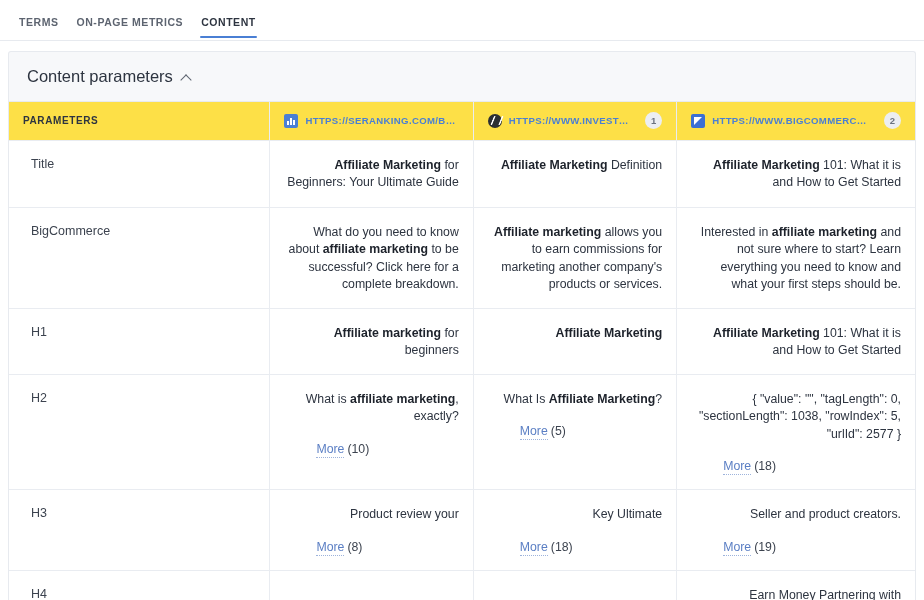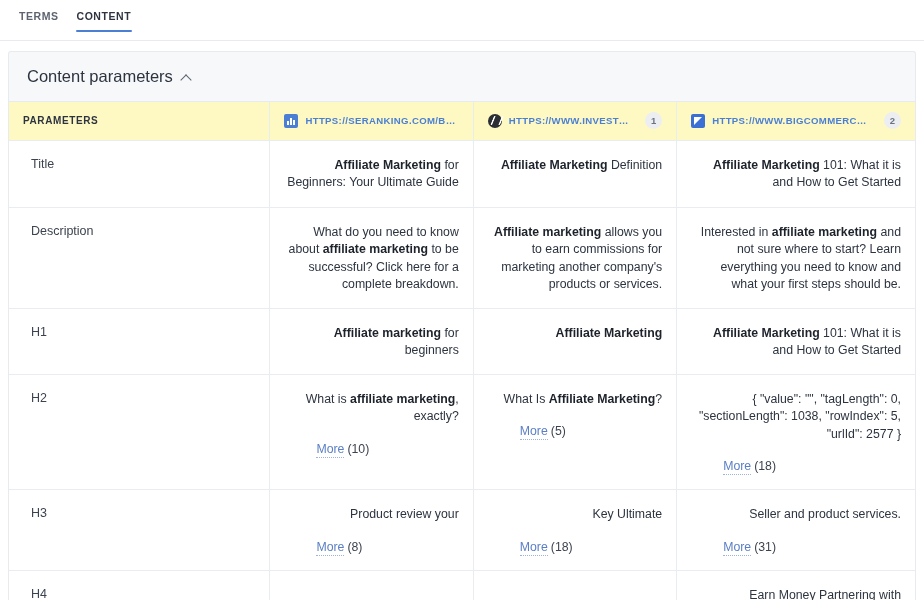--- a/index.html
+++ b/index.html
@@ -13,22 +13,22 @@
     color: #23272f;
     -webkit-font-smoothing: antialiased;
   }
 
   
   .tabbar {
     height: 41px;
     background: #ffffff;
     border-bottom: 1px solid #e7eaef;
     display: flex;
-    align-items: center;
-    padding: 0 10px;
+    align-items: flex-start;
+    padding: 16px 10px;
   }
   .tab {
     font-size: 10.5px;
     letter-spacing: 0.55px;
     font-weight: 600;
     color: #5d6470;
     padding: 0 9px 9px 9px;
     cursor: pointer;
     position: relative;
     white-space: nowrap;
@@ -100,21 +100,21 @@
     border-right: 1px solid #e9ecf1;
     border-bottom: 1px solid #e9ecf1;
     vertical-align: top;
     text-align: left;
   }
   .ctbl th:last-child, .ctbl td:last-child { border-right: none; }
 
   .ctbl thead th {
     height: 38px;
     padding: 0 14px;
-    background: #fef9c3;
+    background: #fde047;
     font-weight: 700;
     font-size: 10px;
     letter-spacing: 0.6px;
     color: #2d3440;
     vertical-align: middle;
     white-space: nowrap;
     overflow: hidden;
   }
   .hd-url {
     display: flex;
@@ -210,20 +210,21 @@
   tr.r-h1 td      { height: 63px; }
   tr.r-h2 td      { height: 88px; }
   tr.r-h3 td      { height: 63px; }
   tr.r-h4 td      { height: 74px; }
 </style>
 </head>
 <body>
 
 <div class="tabbar">
   <div class="tab">TERMS</div>
+  <div class="tab">ON-PAGE METRICS</div>
   <div class="tab active">CONTENT</div>
 </div>
 
 <div class="panel-wrap">
 
   <div class="section-head">
     <span class="section-title">Content parameters</span>
     <span class="chev"></span>
   </div>
 
@@ -276,21 +277,21 @@
               <div class="cell-text"><b>Affiliate Marketing</b> for Beginners: Your Ultimate Guide</div>
             </td>
             <td>
               <div class="cell-text"><b>Affiliate Marketing</b> Definition</div>
             </td>
             <td>
               <div class="cell-text"><b>Affiliate Marketing</b> 101: What it is and How to Get Started</div>
             </td>
           </tr>
           <tr class="r-desc">
-            <td class="param-cell">Description</td>
+            <td class="param-cell">BigCommerce</td>
             <td>
               <div class="cell-text">What do you need to know about <b>affiliate marketing</b> to be successful? Click here for a complete breakdown.</div>
             </td>
             <td>
               <div class="cell-text"><b>Affiliate marketing</b> allows you to earn commissions for marketing another company's products or services.</div>
             </td>
             <td>
               <div class="cell-text">Interested in <b>affiliate marketing</b> and not sure where to start? Learn everything you need to know and what your first steps should be.</div>
             </td>
           </tr>
@@ -325,22 +326,22 @@
             <td class="param-cell">H3</td>
             <td>
               <div class="cell-text">Product review your</div>
               <div class="more-wrap"><span class="more-link">More</span><span class="more-count">(8)</span></div>
             </td>
             <td>
               <div class="cell-text">Key Ultimate</div>
               <div class="more-wrap"><span class="more-link">More</span><span class="more-count">(18)</span></div>
             </td>
             <td>
-              <div class="cell-text">Seller and product services.</div>
-              <div class="more-wrap"><span class="more-link">More</span><span class="more-count">(31)</span></div>
+              <div class="cell-text">Seller and product creators.</div>
+              <div class="more-wrap"><span class="more-link">More</span><span class="more-count">(19)</span></div>
             </td>
           </tr>
           <tr class="r-h4">
             <td class="param-cell">H4</td>
             <td></td>
             <td></td>
             <td>
               <div class="cell-text">Earn Money Partnering with BigCommerce</div>
             </td>
           </tr>

